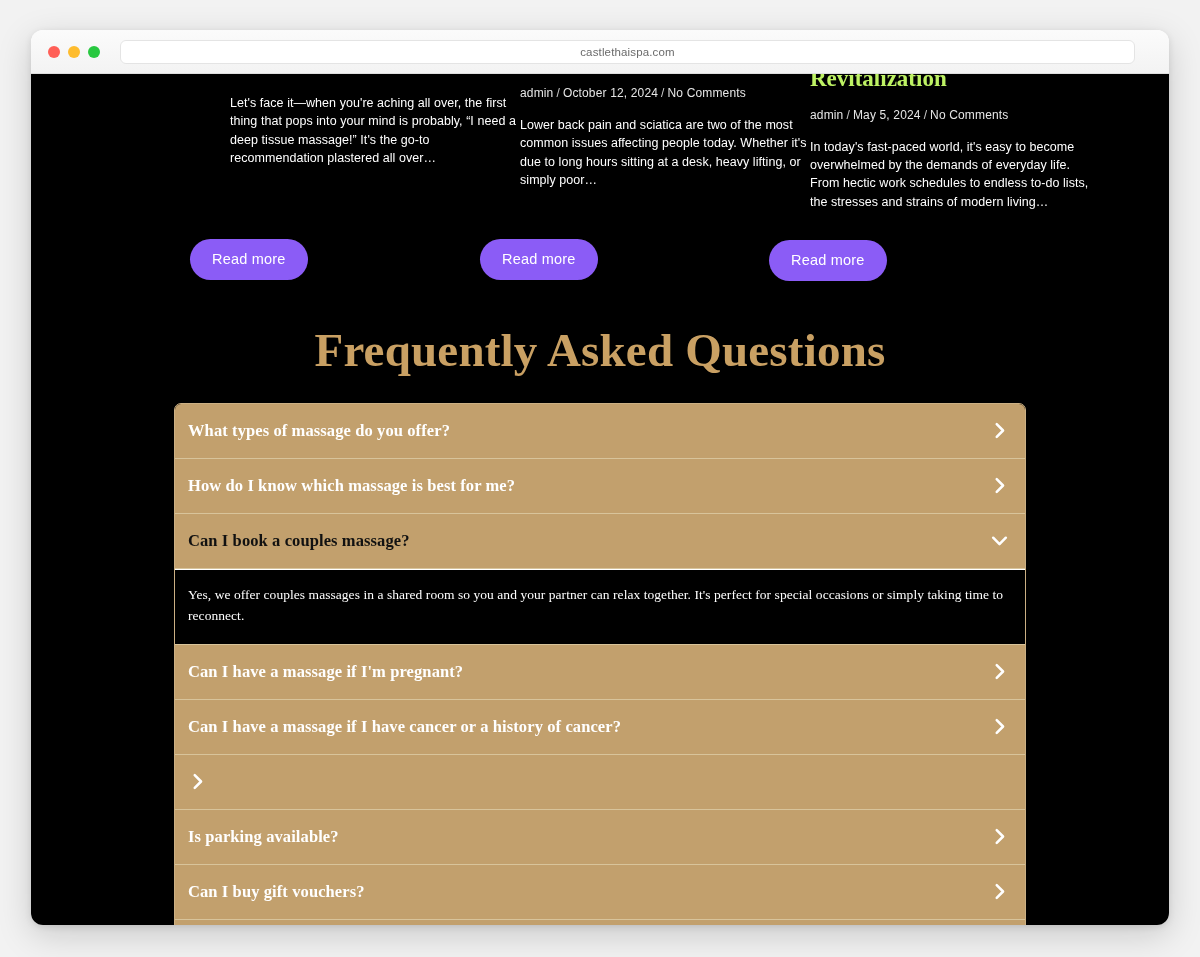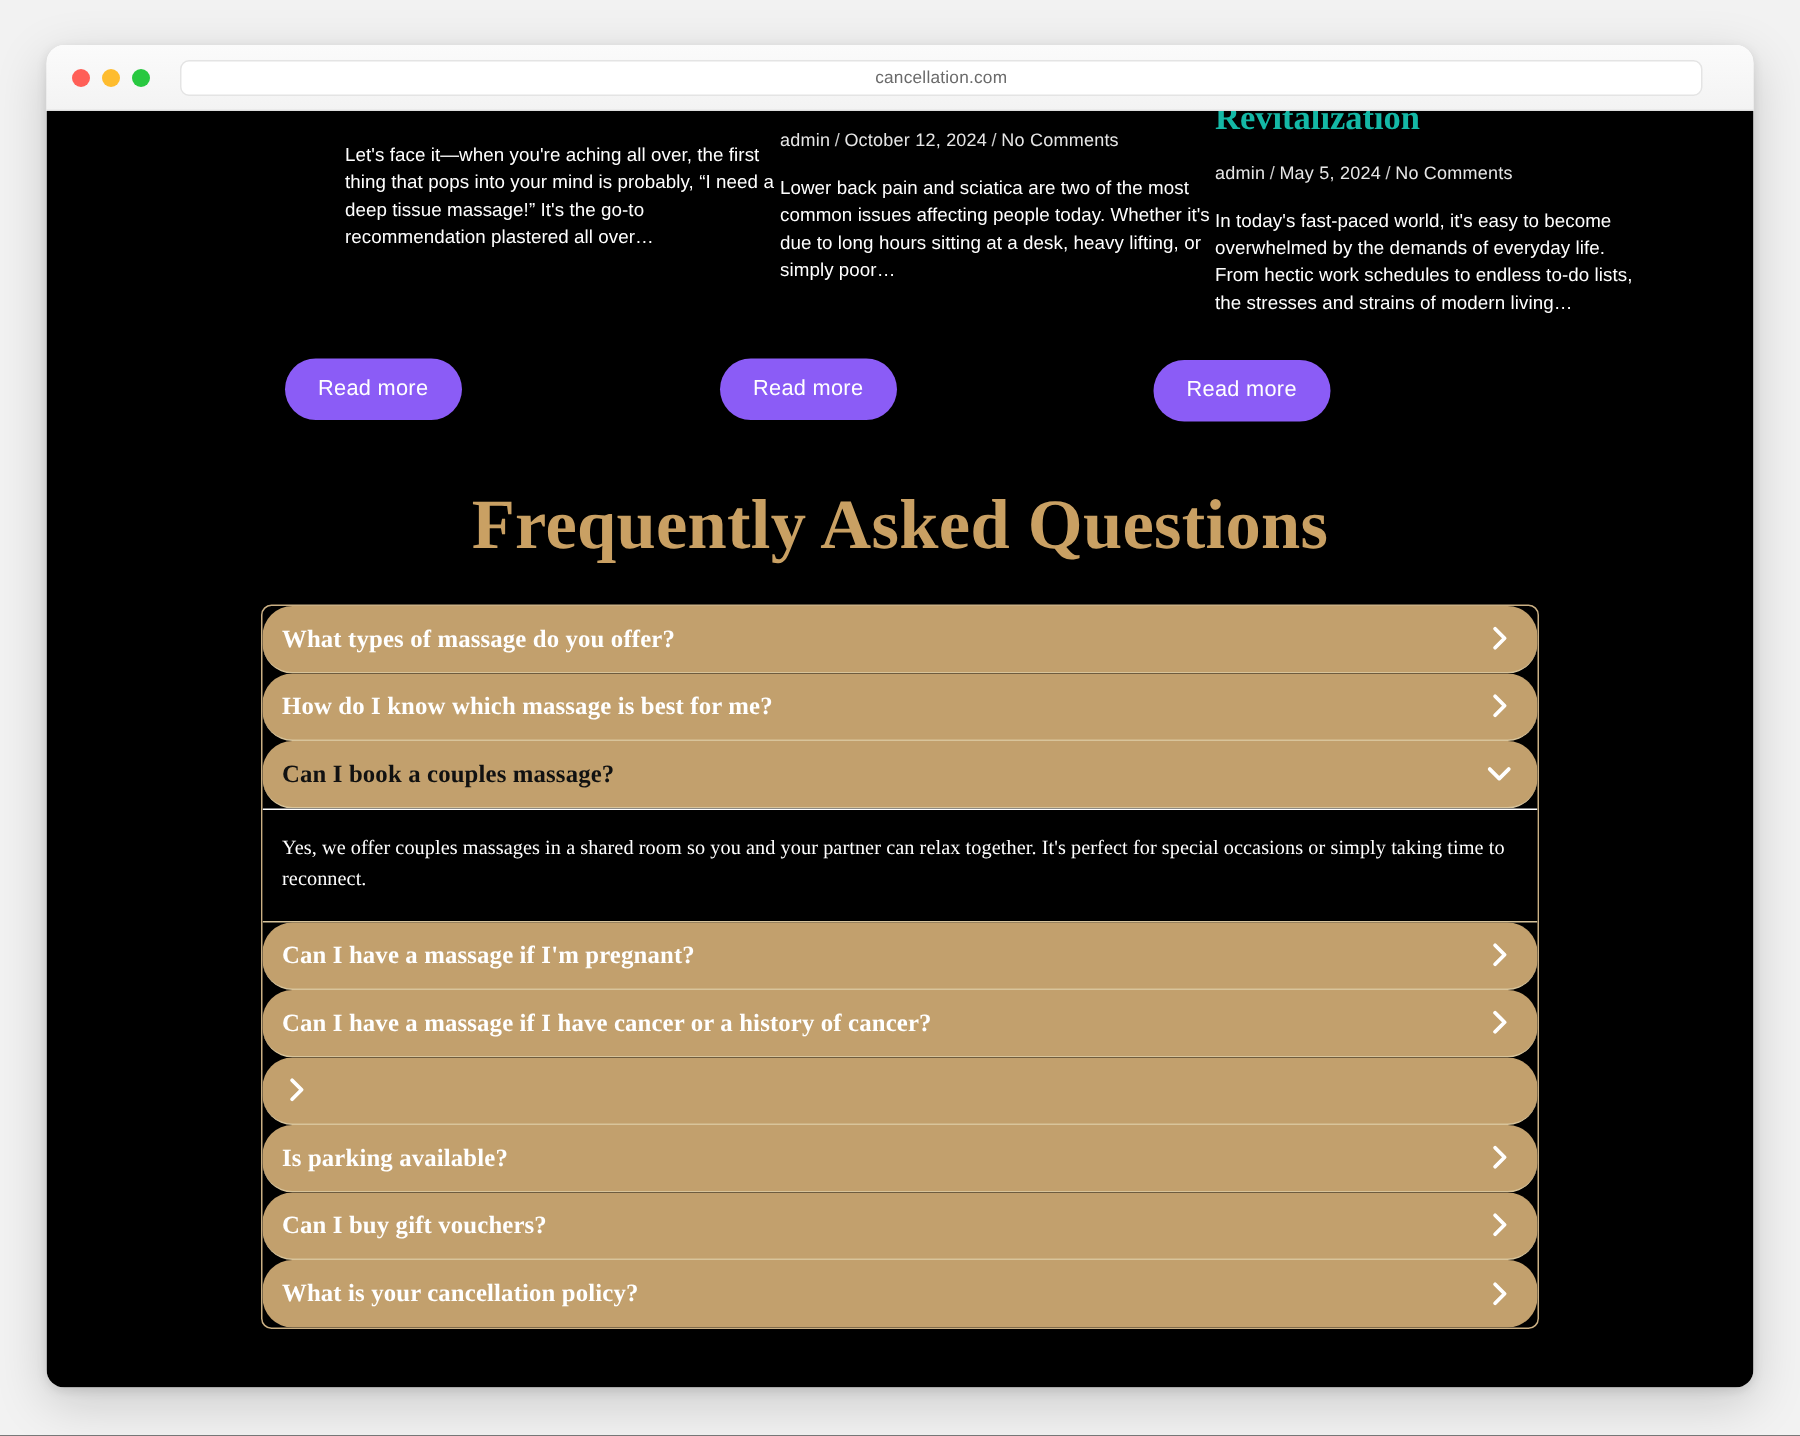--- a/index.html
+++ b/index.html
@@ -103,21 +103,21 @@
     position: relative;
     margin-left: 40px;
   }
   .post-col.mid { margin-left: 0px; }
   .post-col.right { margin-left: 0px; }
 
   .post-title {
     font-family: "Liberation Serif", serif;
     font-size: 23px;
     font-weight: 700;
-    color: #14b8a6;
+    color: #bef264;
     line-height: 1.25;
     margin-top: -9px;
     margin-bottom: 14px;
     white-space: nowrap;
   }
 
   .post-meta {
     font-size: 12px;
     color: #e6e6e6;
     margin-bottom: 16px;
@@ -176,25 +176,24 @@
   }
 
   .acc-item { display: block; }
 
   .acc-header {
     background: #c2a06d;
     display: flex;
     align-items: center;
     justify-content: space-between;
     padding: 0 16px 0 13px;
-    height: 45px;
+    height: 55px;
     cursor: pointer;
     border-bottom: 1px solid #d8c49b;
     position: relative;
-    border-radius: 20px;
   }
   .acc-item:last-child .acc-header { border-bottom: none; }
 
   .acc-q {
     font-family: "Liberation Serif", serif;
     font-size: 16.5px;
     font-weight: 700;
     color: #ffffff;
     letter-spacing: 0.1px;
   }
@@ -229,21 +228,21 @@
 
 <div class="browser-window">
 
   <div class="chrome-bar">
     <div class="traffic-lights">
       <span class="light red"></span>
       <span class="light yellow"></span>
       <span class="light green"></span>
     </div>
     <div class="url-bar">
-      <span class="url-text">cancellation.com</span>
+      <span class="url-text">castlethaispa.com</span>
     </div>
   </div>
 
   <div class="viewport">
     <div class="page">
 
       <div class="posts-row">
 
         <div class="post-col">
           <div class="spacer-topcol"></div>

